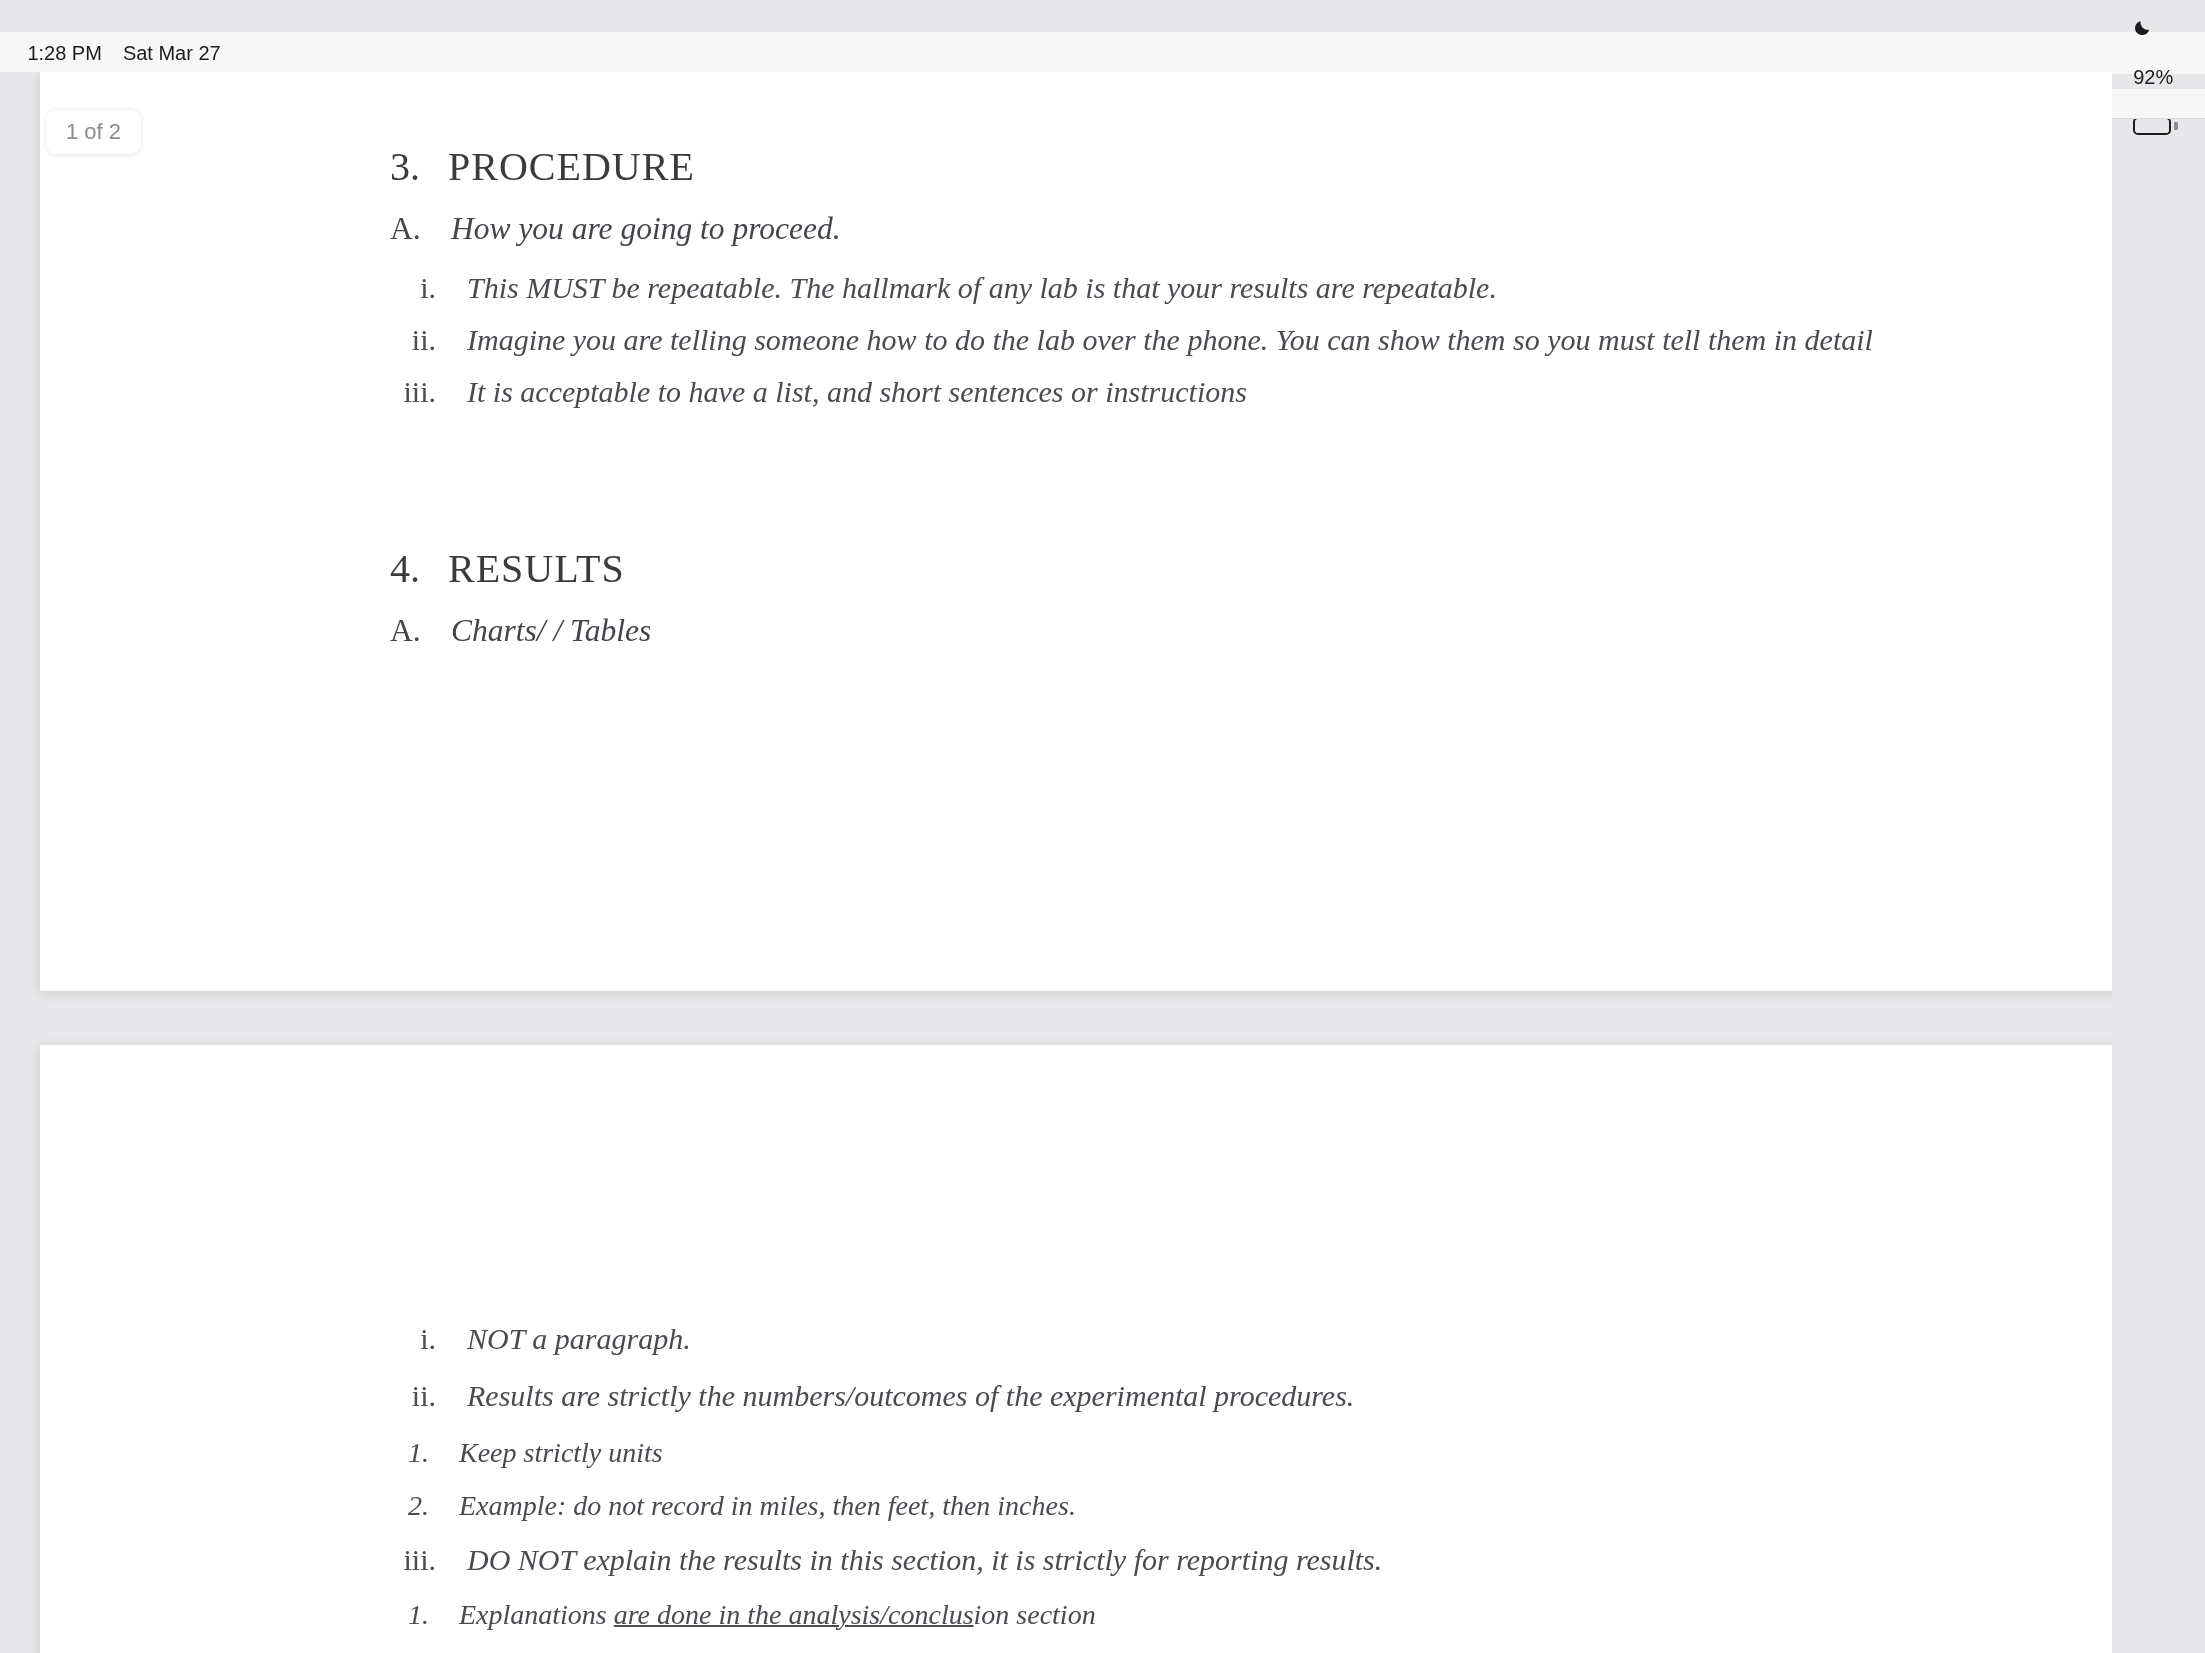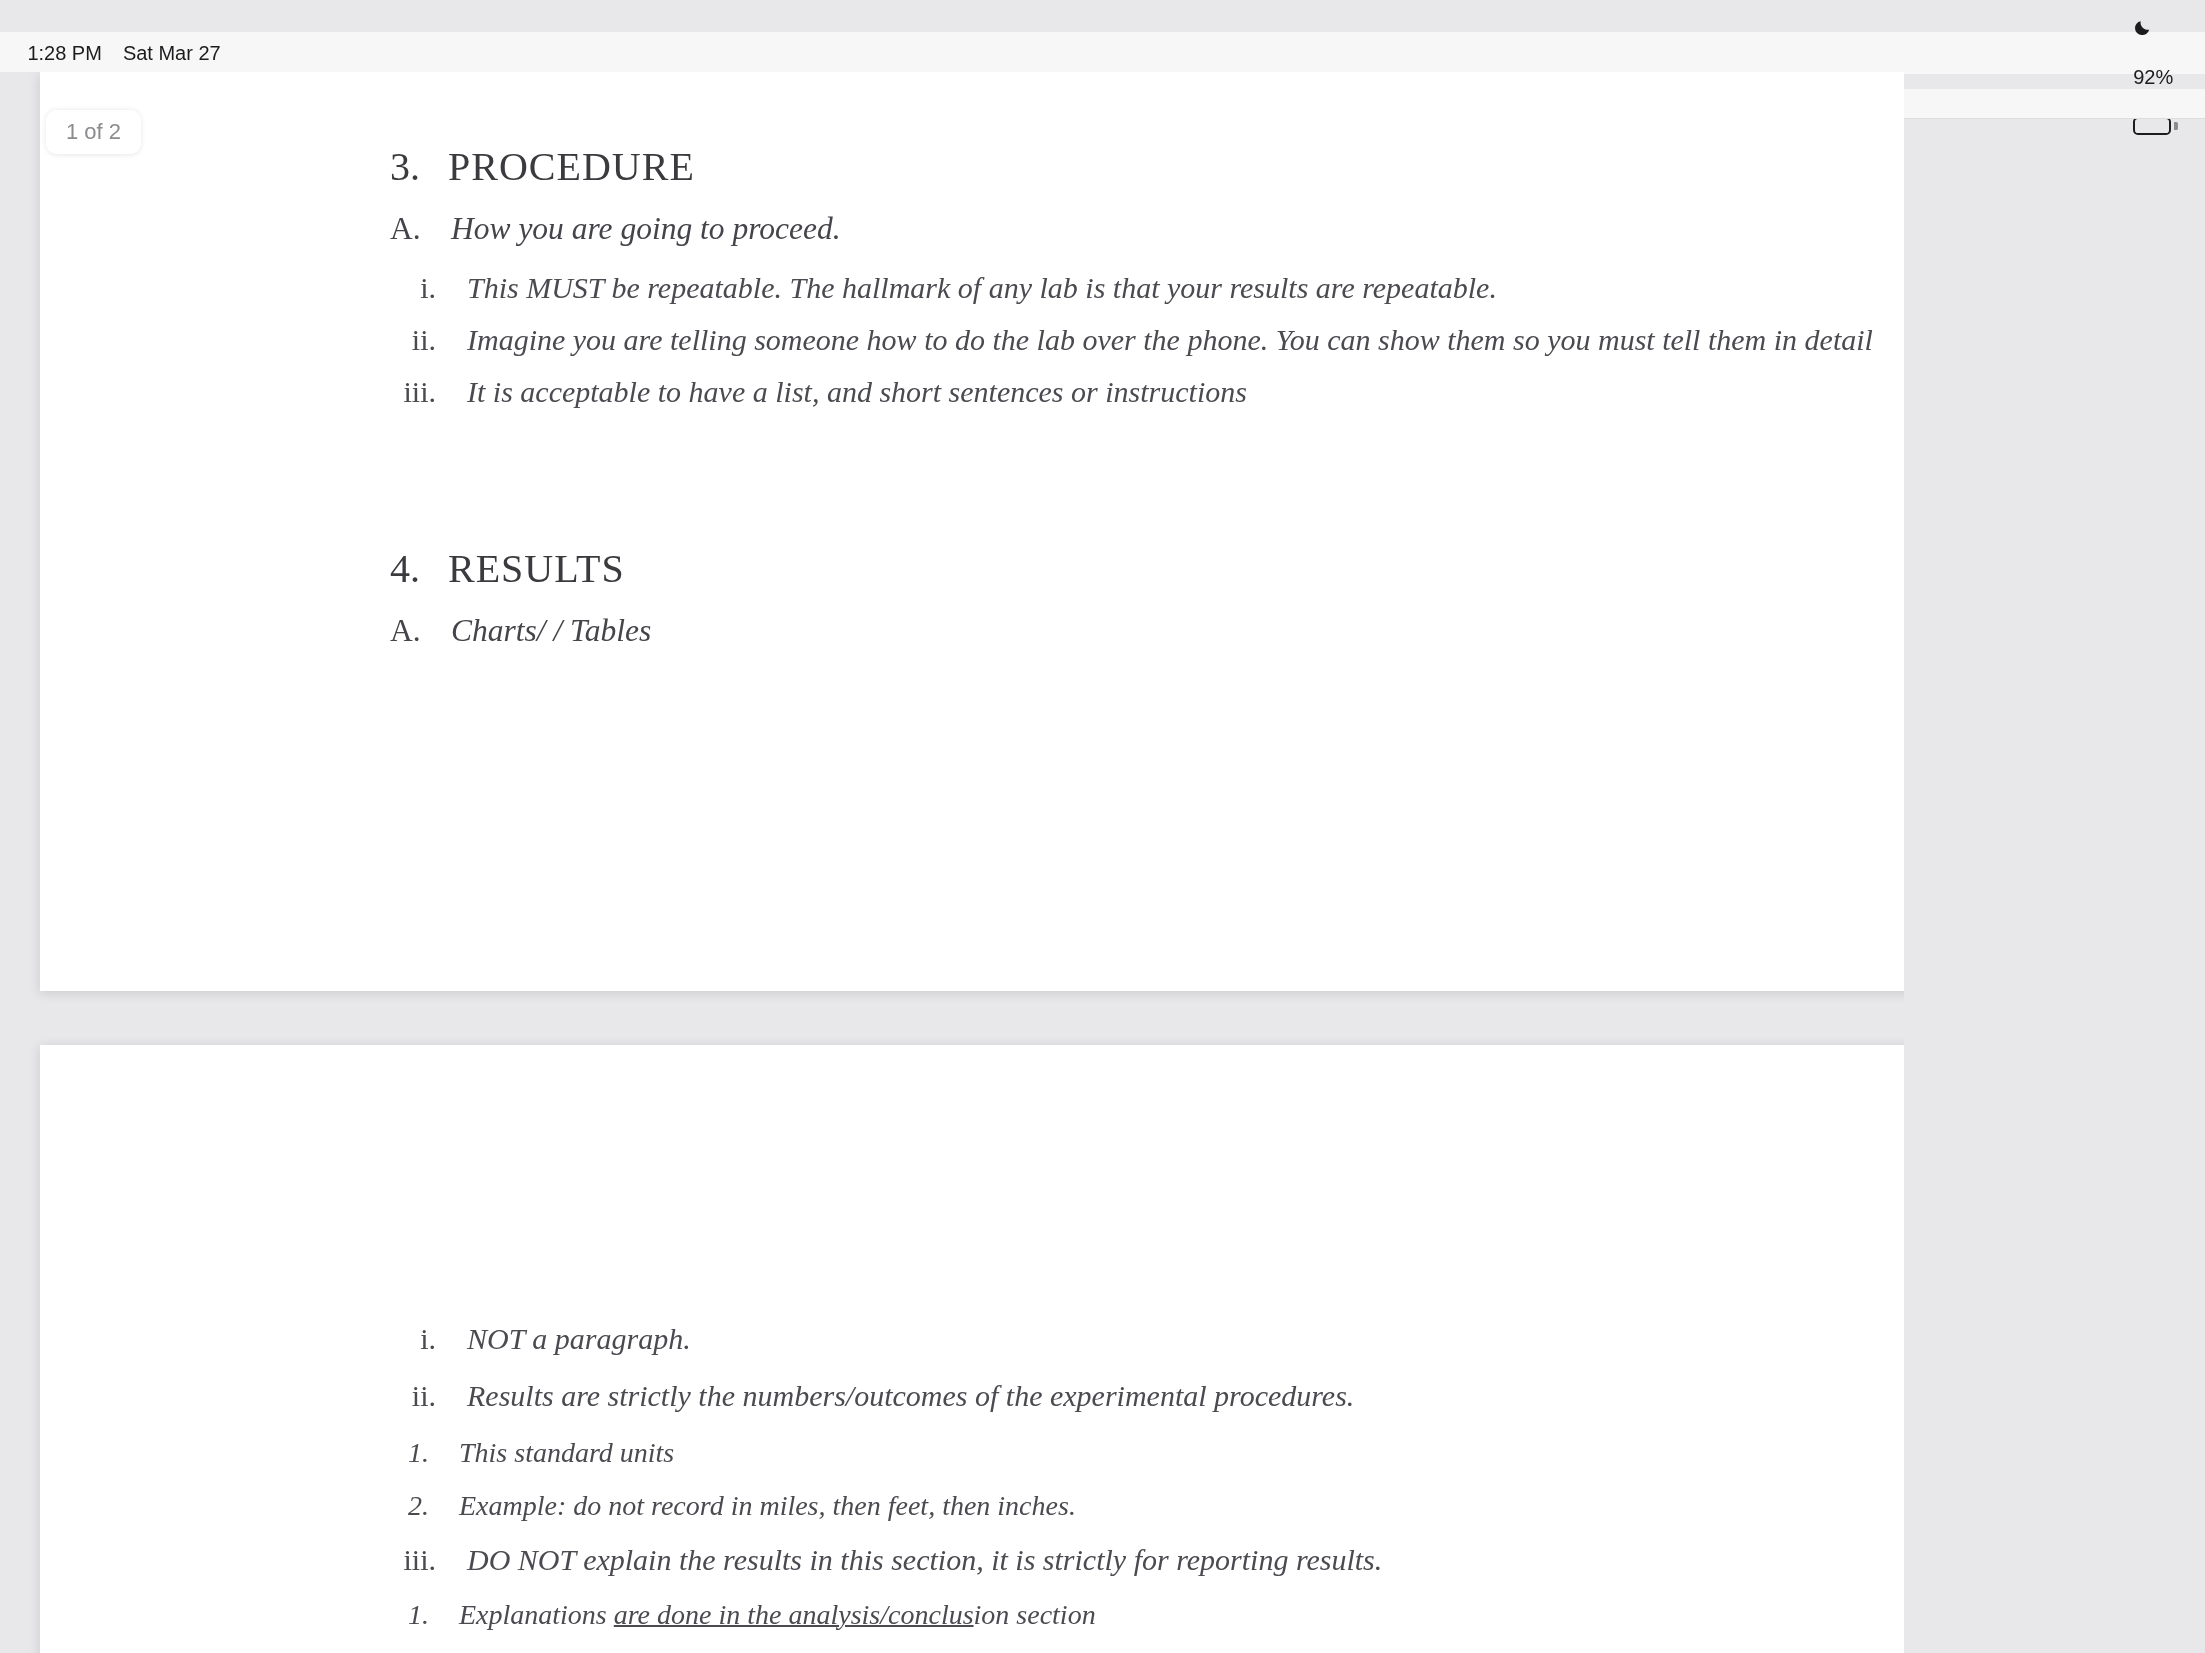--- a/index.html
+++ b/index.html
@@ -74,21 +74,21 @@
     color: #2b2b2d;
     border-bottom: 0.8px solid #dededf;
     margin-top: 47px;
   }
   .lock-icon svg { display: block; }
 
   
   .doc-area {
     position: absolute;
     top: 72px; left: 0;
-    width: 1904px;
+    width: 2112px;
     height: 1581px;
     background: #e8e8ea;
     overflow: hidden;
   }
 
   .page {
     position: absolute;
     left: 40px;
     width: 2125px;
     background: #ffffff;
@@ -295,21 +295,21 @@
         <span class="txt">NOT a paragraph.</span>
       </div>
       <div style="height:16px"></div>
       <div class="lvl-i">
         <span class="mark">ii.</span>
         <span class="txt">Results are strictly the numbers/outcomes of the experimental procedures.</span>
       </div>
       <div style="height:16px"></div>
       <div class="lvl-1">
         <span class="mark">1.</span>
-        <span class="txt">This standard units</span>
+        <span class="txt">Keep strictly units</span>
       </div>
       <div style="height:14.5px"></div>
       <div class="lvl-1">
         <span class="mark">2.</span>
         <span class="txt">Example: do not record in miles, then feet, then inches.</span>
       </div>
       <div style="height:14.5px"></div>
       <div class="lvl-i">
         <span class="mark">iii.</span>
         <span class="txt">DO NOT explain the results in this section, it is strictly for reporting results.</span>

